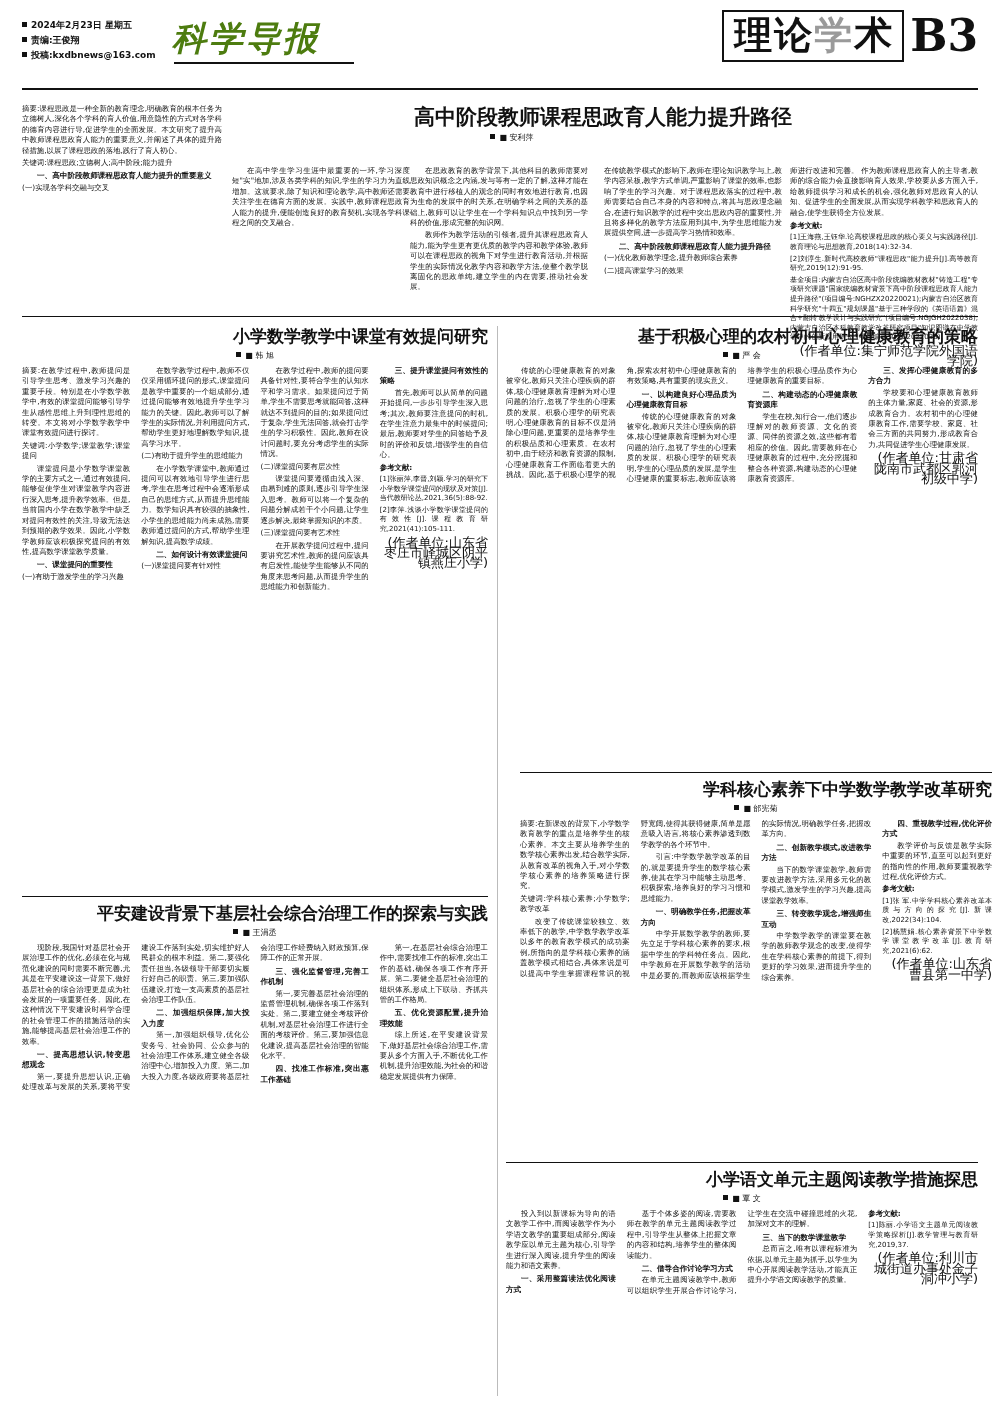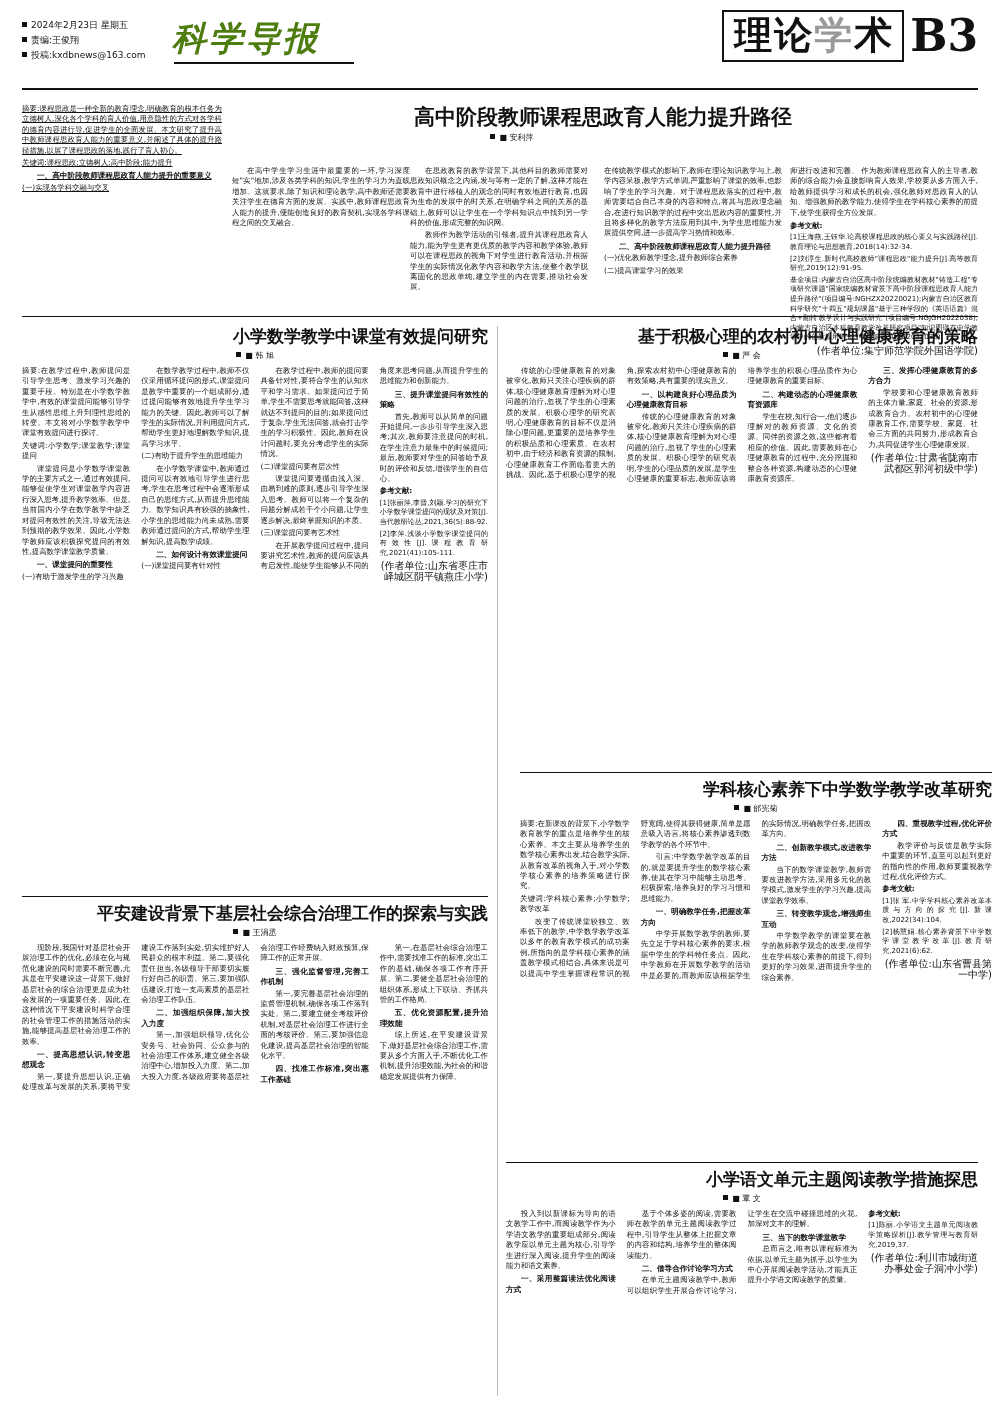--- a/index.html
+++ b/index.html
@@ -8,21 +8,21 @@
     background:#ffffff;
     font-family:"DejaVu Sans","Liberation Sans",sans-serif;
     color:#111;
     position:relative;
     overflow:hidden;
   }
   .page{position:relative;width:1000px;height:1414px;padding:0;box-sizing:border-box;}
 
   
   .masthead{position:relative;height:78px;margin:10px 22px 0 22px;border-bottom:2px solid #111;}
-  .mast-left{position:absolute;left:0;top:8px;font-size:9px;line-height:15px;color:#111;}
+  .mast-left{position:absolute;left:0;top:8px;font-size:9px;line-height:15px;color:#111;font-weight:bold;}
   .mast-left div{white-space:nowrap;}
   .mast-left .sq{display:inline-block;width:5px;height:5px;background:#111;margin-right:4px;vertical-align:1px;}
   .mast-logo{position:absolute;left:150px;top:6px;font-family:"DejaVu Serif","Liberation Serif",serif;
     font-size:34px;font-weight:bold;letter-spacing:3px;color:#4d7c0f;font-style:italic;}
   .mast-logo-underline{position:absolute;left:152px;top:52px;width:180px;height:2px;background:#111;}
   .mast-right{position:absolute;right:0;top:0;display:flex;align-items:center;gap:6px;}
   .mast-box{border:2px solid #111;padding:2px 10px 4px 10px;display:flex;align-items:flex-end;gap:2px;}
   .mast-box span{font-family:"DejaVu Serif","Liberation Serif",serif;font-size:38px;font-weight:bold;line-height:42px;}
   .mast-box .grey{color:#9a9a9a;}
   .mast-b3{font-family:"DejaVu Serif","Liberation Serif",serif;font-size:44px;font-weight:bold;line-height:46px;}
@@ -35,21 +35,21 @@
   .author .sq{display:inline-block;width:5px;height:5px;background:#111;margin-right:4px;vertical-align:1px;}
   .sec{font-weight:bold;font-size:7.6px;margin:3px 0 1px 0;text-indent:0;}
   .vrule{position:absolute;width:1px;background:#bbb;}
 
   
   .region{position:absolute;}
   .cols4{column-count:4;column-gap:11px;}
   .title-lg{font-size:21px;line-height:25px;}
   .title-md{font-size:17px;line-height:21px;}
   .refs{font-size:7px;line-height:9.6px;}
-  .unit{font-size:10px;text-align:right;margin-top:3px;}
+  .unit{font-size:13px;text-align:right;margin-top:3px;}
 </style>
 </head>
 <body>
 
 <div class="page">
 
   <div class="masthead">
     <div class="mast-left">
       <div><span class="sq"></span><span>2024年2月23日 星期五</span></div>
       <div><span class="sq"></span><span>责编:王俊翔</span></div>
@@ -65,21 +65,21 @@
         <span>术</span>
       </div>
       <div class="mast-b3">B3</div>
     </div>
   </div>
 
   <div class="region" style="left:22px;top:94px;width:956px;height:212px;">
     <div class="title-lg h-art" style="margin-left:210px;width:560px;">高中阶段教师课程思政育人能力提升路径</div>
     <div class="author" style="margin-left:210px;width:560px;"><span class="sq"></span><span>■ 安利萍</span></div>
 
-    <div style="position:absolute;left:0;top:0;width:200px;text-decoration:underline;" class="body-txt">
+    <div style="position:absolute;left:0;top:0;width:200px;" class="body-txt">
       <p class="ind0">摘要:课程思政是一种全新的教育理念,明确教育的根本任务为立德树人,深化各个学科的育人价值,用意隐性的方式对各学科的德育内容进行导,促进学生的全面发展。本文研究了提升高中教师课程思政育人能力的重要意义,并阐述了具体的提升路径措施,以展了课程思政的落地,践行了育人初心。</p>
       <p class="ind0">关键词:课程思政;立德树人;高中阶段;能力提升</p>
       <p class="sec">一、高中阶段教师课程思政育人能力提升的重要意义</p>
       <p class="ind0">(一)实现各学科交融与交叉</p>
     </div>
 
     <div style="position:absolute;left:210px;top:62px;width:178px;" class="body-txt">
       <p>在高中学生学习生涯中最重要的一环,学习深度短"实"地加,涉及各类学科的知识,学生的学习力为直线增加。这就要求,除了知识和理论教学,高中教师还需要关注学生在德育方面的发展。实践中,教师课程思政育人能力的提升,便能创造良好的教育契机,实现各学科课程之间的交叉融合。</p>
     </div>
     <div style="position:absolute;left:388px;top:62px;width:178px;" class="body-txt">
@@ -88,21 +88,21 @@
       <p>教师作为教学活动的引领者,提升其课程思政育人能力,能为学生更有更优质的教学内容和教学体验,教师可以在课程思政的视角下对学生进行教育活动,并根据学生的实际情况化教学内容和教学方法,使整个教学脱离固化的思政单纯,建立学生的内在需要,推动社会发展。</p>
     </div>
     <div style="position:absolute;left:582px;top:62px;width:178px;" class="body-txt">
       <p class="ind0">在传统教学模式的影响下,教师在理论知识教学与上,教学内容呆板,教学方式单调,严重影响了课堂的效率,也影响了学生的学习兴趣。对于课程思政落实的过程中,教师需要结合自己本身的内容和特点,将其与思政理念融合,在进行知识教学的过程中突出思政内容的重要性,并且将多样化的教学方法应用到其中,为学生思维能力发展提供空间,进一步提高学习热情和效率。</p>
       <p class="sec">二、高中阶段教师课程思政育人能力提升路径</p>
       <p class="ind0">(一)优化教师教学理念,提升教师综合素养</p>
       <p class="ind0">(二)提高课堂学习的效果</p>
     </div>
     <div style="position:absolute;left:768px;top:62px;width:188px;" class="body-txt">
       <p class="ind0">师进行改进和完善。
-作为教师课程思政育人的主导者,教师的综合能力会直接影响育人效果,学校要从多方面入手,给教师提供学习和成长的机会,强化教师对思政育人的认知、增强教师的教学能力,使得学生在学科核心素养的前提下,使学生获得全方位发展。</p>
+作为教师课程思政育人的主导者,教师的综合能力会直接影响育人效果,学校要从多方面入手,给教师提供学习和成长的机会,强化教师对思政育人的认知、促进学生的全面发展,从而实现学科教学和思政育人的融合,使学生获得全方位发展。</p>
       <p class="ind0" style="font-weight:bold;margin-top:3px;">参考文献:</p>
       <p class="ind0 refs">[1]王海燕,王钰华.论高校课程思政的核心要义与实践路径[J].教育理论与思想教育,2018(14):32-34.</p>
       <p class="ind0 refs">[2]刘淳生.新时代高校教师"课程思政"能力提升[J].高等教育研究,2019(12):91-95.</p>
       <p class="ind0 refs">基金项目:内蒙古自治区高中阶段统编教材教材"铸造工程"专项研究课题"国家统编教材背景下高中阶段课程思政育人能力提升路径"(项目编号:NGHZX20220021);内蒙古自治区教育科学研究"十四五"规划课题"基于三种学段的《英语语篇》混合+翻转'教学设计与实践研究"(项目编号:NGJGH2022038);内蒙古自治区本科教育教学改革研究项目"知识图谱在中学教学中的创新应用研究"(项目编号:JGZC2022030)。</p>
       <p class="ind0 unit">(作者单位:集宁师范学院外国语学院)</p>
     </div>
   </div>
 
   <div style="position:absolute;left:22px;top:306px;width:956px;border-top:1px solid #111;"></div>
 

